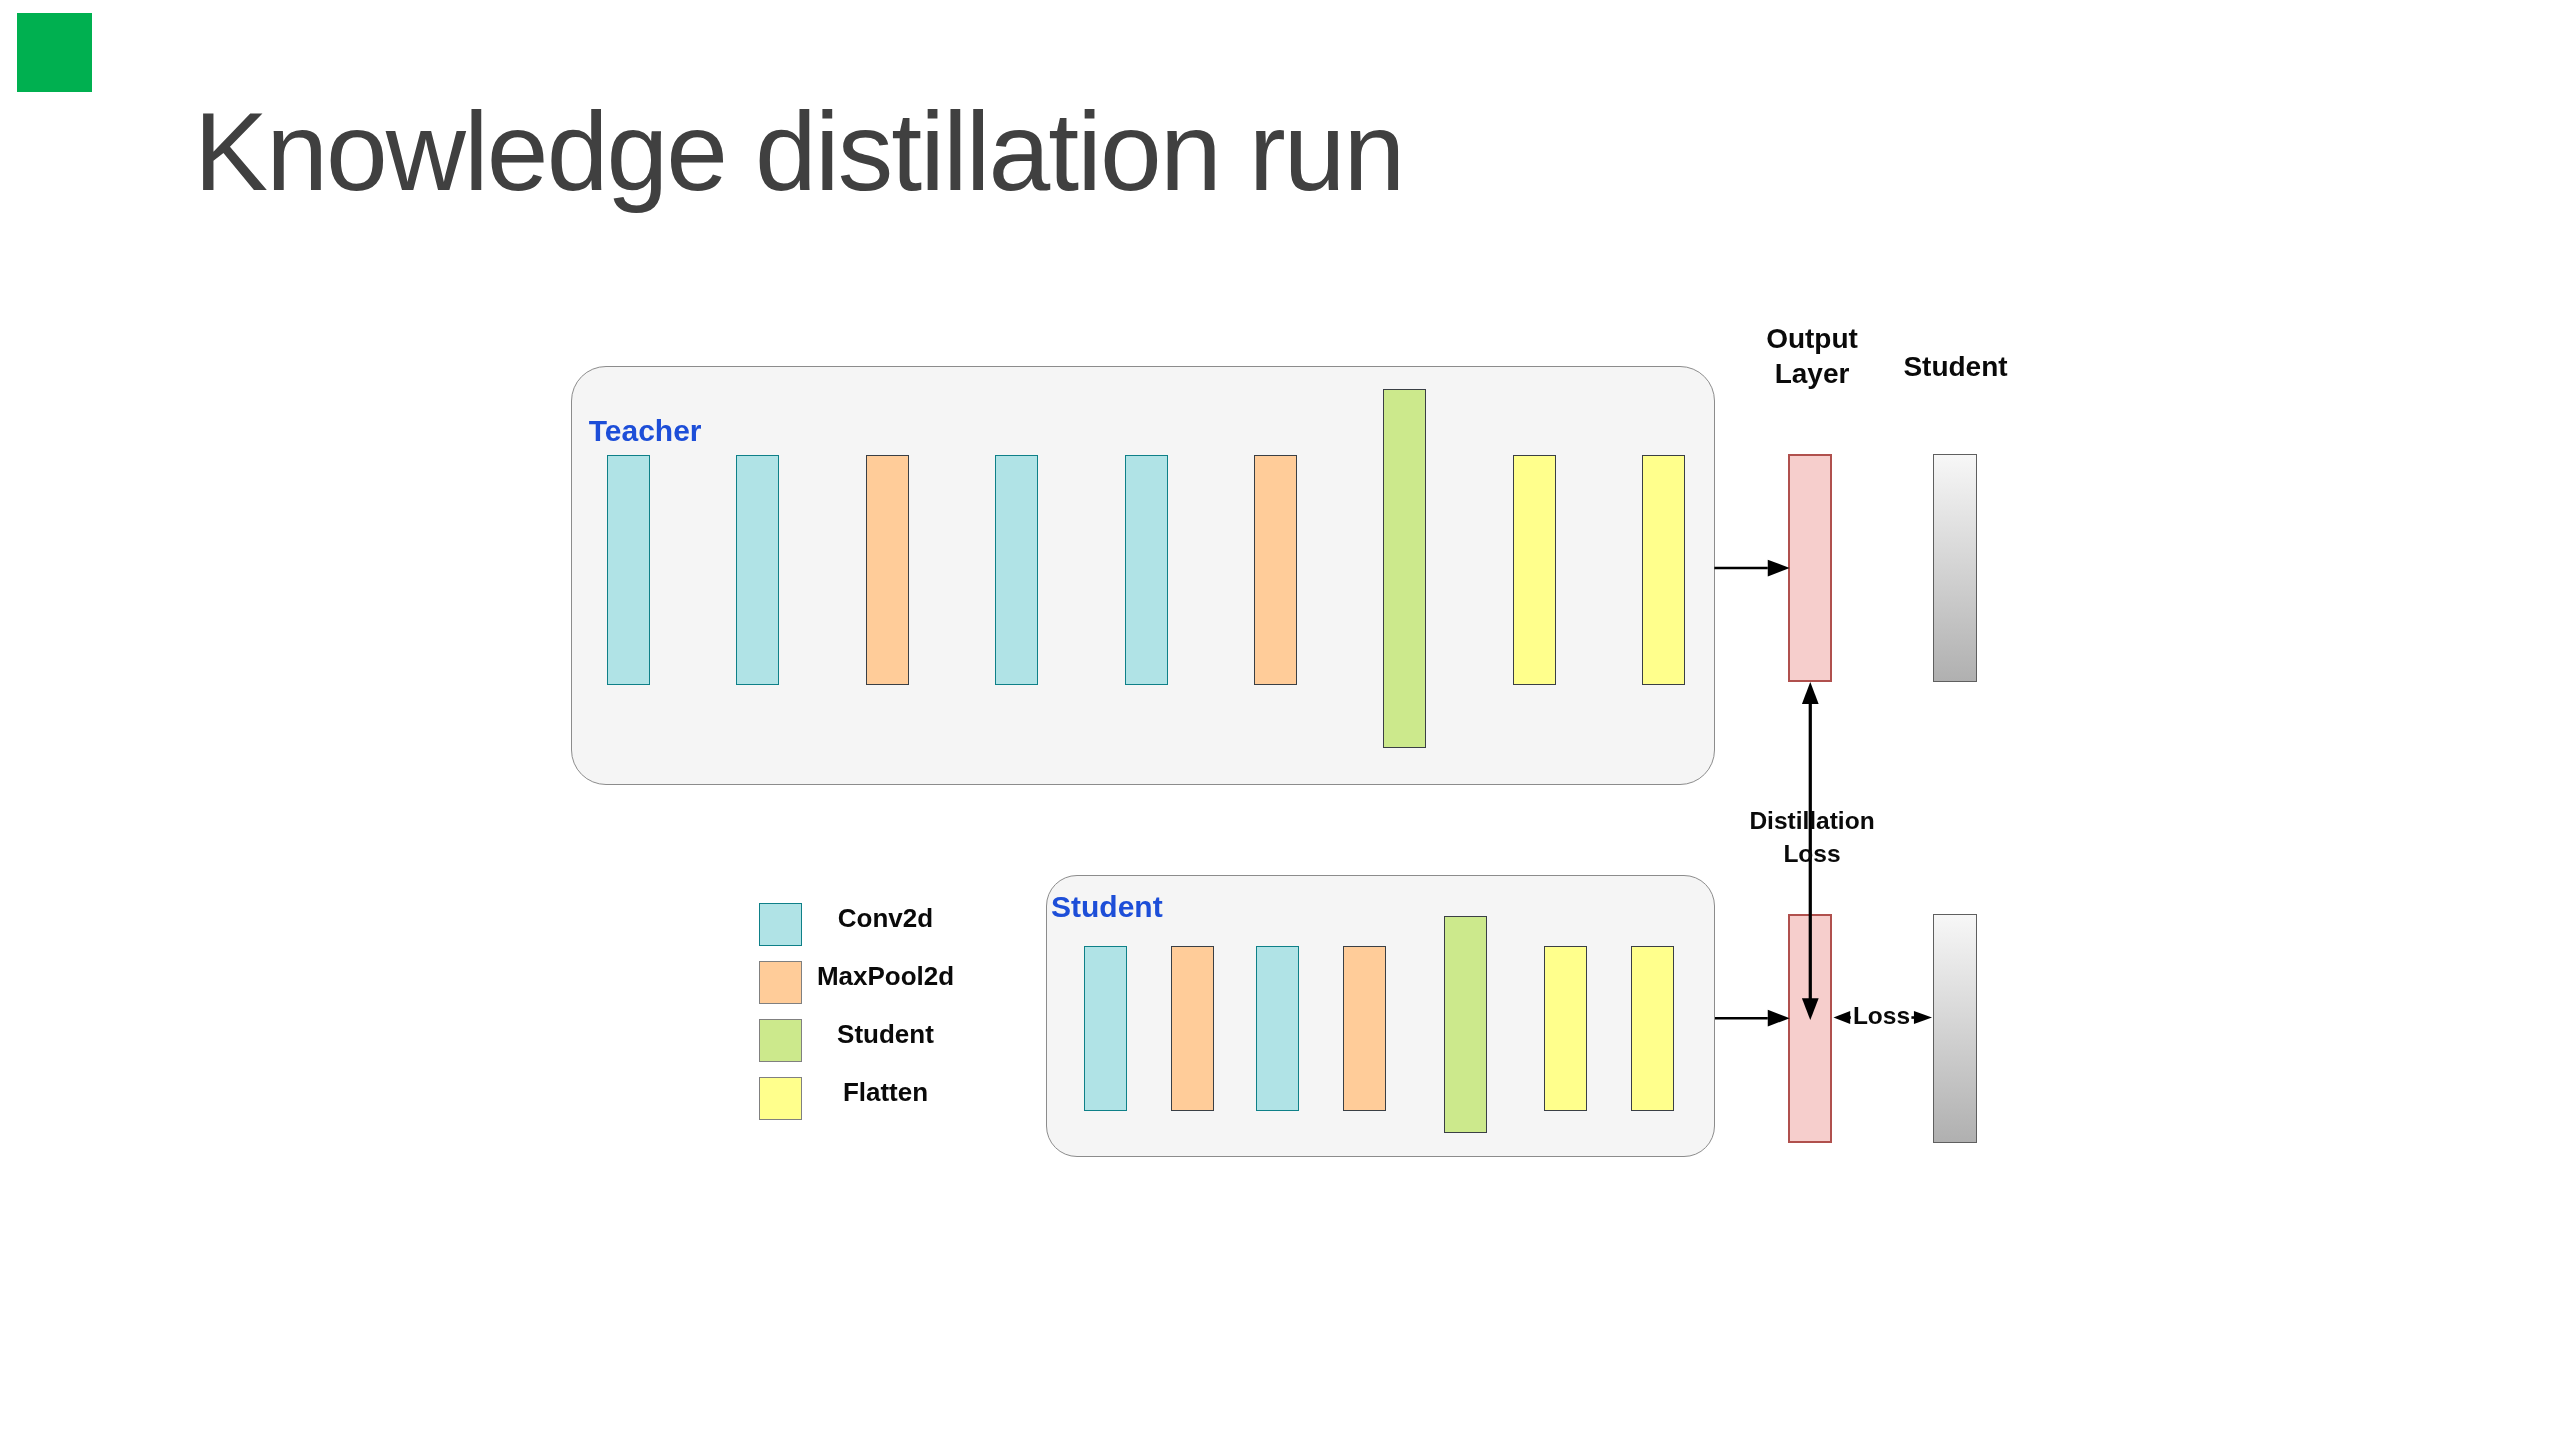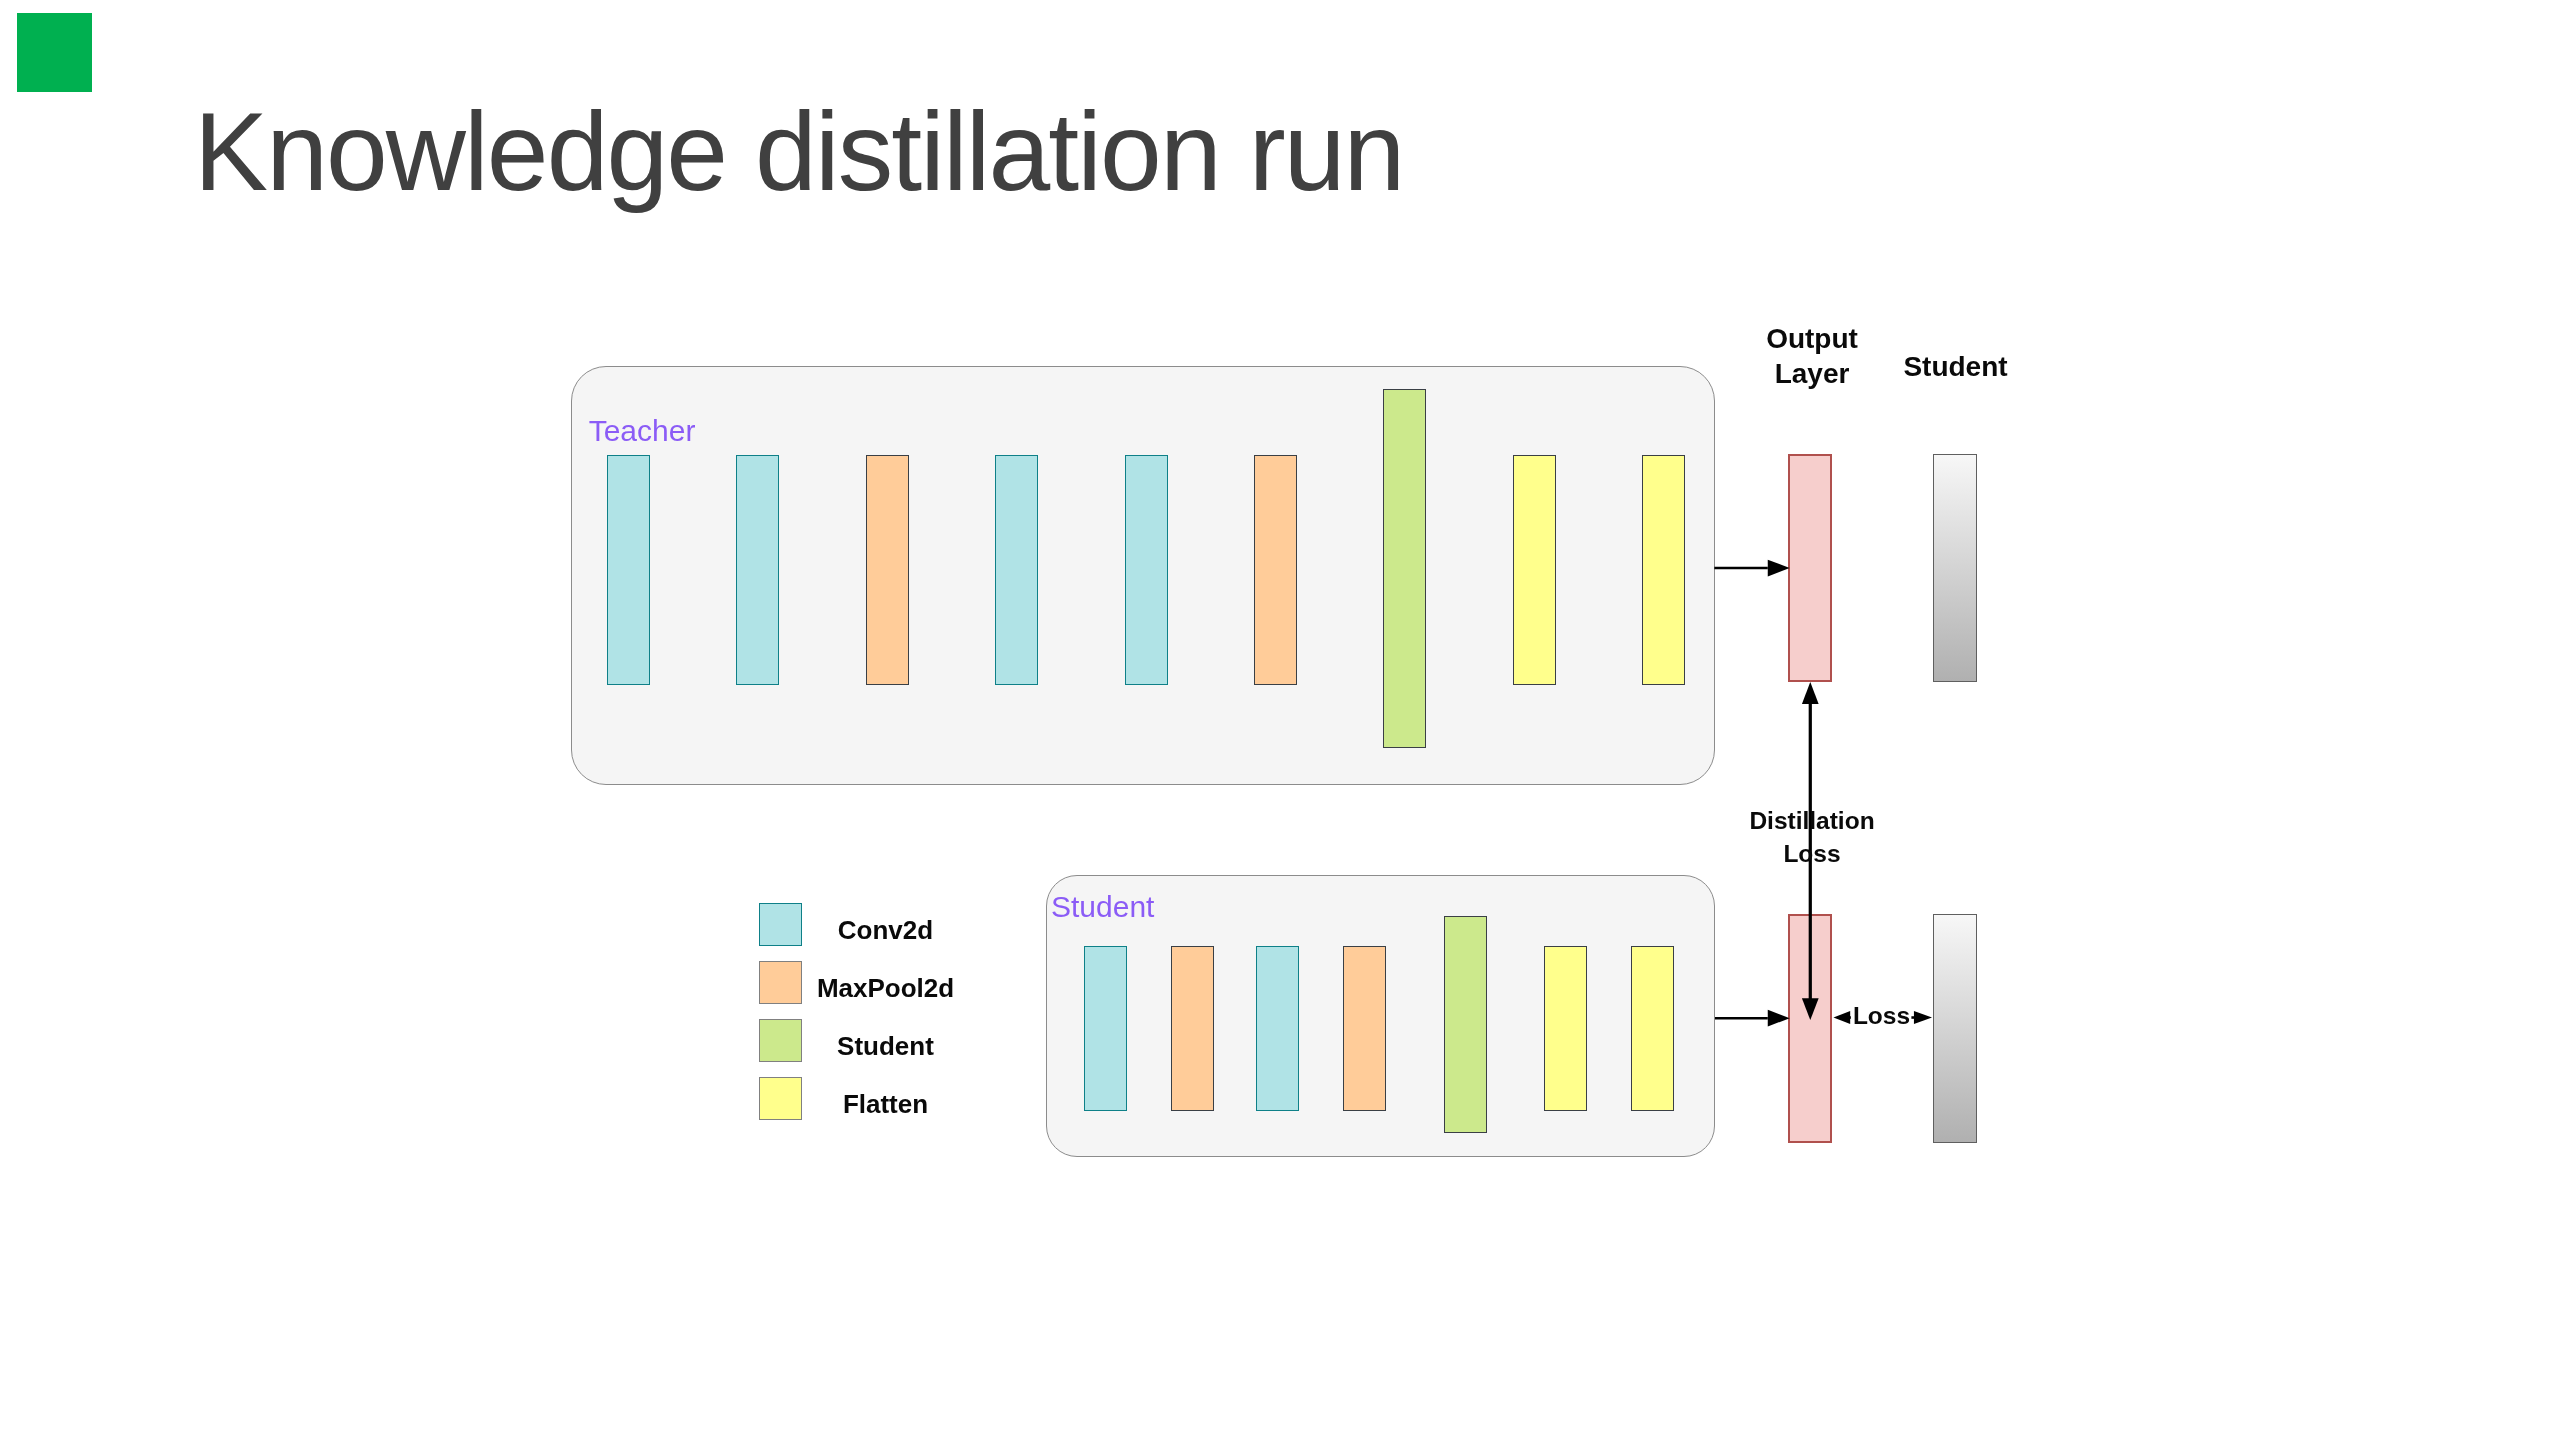--- a/index.html
+++ b/index.html
@@ -12,21 +12,21 @@
   #page-title{
     position:absolute;left:194px;top:97px;white-space:nowrap;
     font-size:111px;font-weight:300;letter-spacing:-1.9px;line-height:1;color:#404040;
   }
   .group-box{
     position:absolute;background:var(--box-fill,#f5f5f5);
     border:1.9px solid var(--box-border,#8c8c8c);border-radius:35px;
   }
   #teacher-box{left:571px;top:366px;width:1144px;height:419px;}
   #student-box{left:1046px;top:875px;width:669px;height:282px;border-radius:31px;}
-  .box-label{position:absolute;font-size:30px;font-weight:normal;line-height:1;color:#8b5cf6;}
+  .box-label{position:absolute;font-size:30px;font-weight:bold;line-height:1;color:#1d4ed8;}
   #teacher-box .box-label{left:16.7px;top:49px;}
   #student-box .box-label{left:4px;top:15.5px;}
   .layer-bar{position:absolute;border:1.9px solid #3a3f45;}
   .bar-conv{background:var(--conv-fill,#b0e3e6);border-color:var(--conv-border,#0e8088);}
   .bar-pool{background:var(--pool-fill,#ffcc99);border-color:var(--pool-border,#3a3f45);}
   .bar-flatten{background:var(--flatten-fill,#cce98c);border-color:var(--flatten-border,#3a3f45);}
   .bar-linear{background:var(--linear-fill,#ffff8c);border-color:var(--linear-border,#3a3f45);}
   .output-bar{
     position:absolute;width:44px;background:var(--output-fill,#f6cecc);
     border:2.6px solid var(--output-border,#b0504d);
@@ -39,21 +39,21 @@
   }
   #teacher-target-bar{left:1933px;top:454px;height:228px;}
   #student-target-bar{left:1933px;top:914px;height:229px;}
   #arrow-layer{position:absolute;left:0;top:0;width:2576px;height:1449px;pointer-events:none;}
   .head-label{position:absolute;font-weight:bold;text-align:center;color:#0a0a0a;}
   #output-layer-label{left:1683px;top:321px;width:258px;font-size:28px;line-height:1.25;}
   #targets-label{left:1859px;top:349px;width:193px;font-size:28px;line-height:1.25;}
   #distillation-loss-label{left:1683px;top:804px;width:258px;font-size:24.5px;line-height:1.35;}
   #loss-label{left:1843px;top:1003px;width:77px;font-size:24.5px;line-height:1.1;}
   #legend{position:absolute;left:759px;top:903px;}
-  .legend-row{display:flex;align-items:flex-end;height:43px;margin-bottom:15px;}
+  .legend-row{display:flex;align-items:flex-start;height:43px;margin-bottom:15px;}
   .legend-swatch{width:43px;height:43px;border:1.9px solid #808080;flex:0 0 auto;}
   .legend-swatch.bar-conv{border-color:var(--conv-border,#0e8088);}
   .legend-label{width:167px;text-align:center;font-size:26px;font-weight:bold;color:#0a0a0a;}
 </style>
 </head>
 <body>
 
 <div id="canvas" style="--corner-marker: #00B050; --box-fill: #f5f5f5; --box-border: #8c8c8c; --conv-fill: #b0e3e6; --conv-border: #0e8088; --pool-fill: #ffcc99; --pool-border: #3a3f45; --flatten-fill: #cce98c; --flatten-border: #3a3f45; --linear-fill: #ffff8c; --linear-border: #3a3f45; --output-fill: #f6cecc; --output-border: #b0504d; --target-fill-top: #f7f7f7; --target-fill-bottom: #b0b0b0; --target-border: #5f5f5f; --arrow: #000000;">
 
   <div id="corner-marker"></div>

